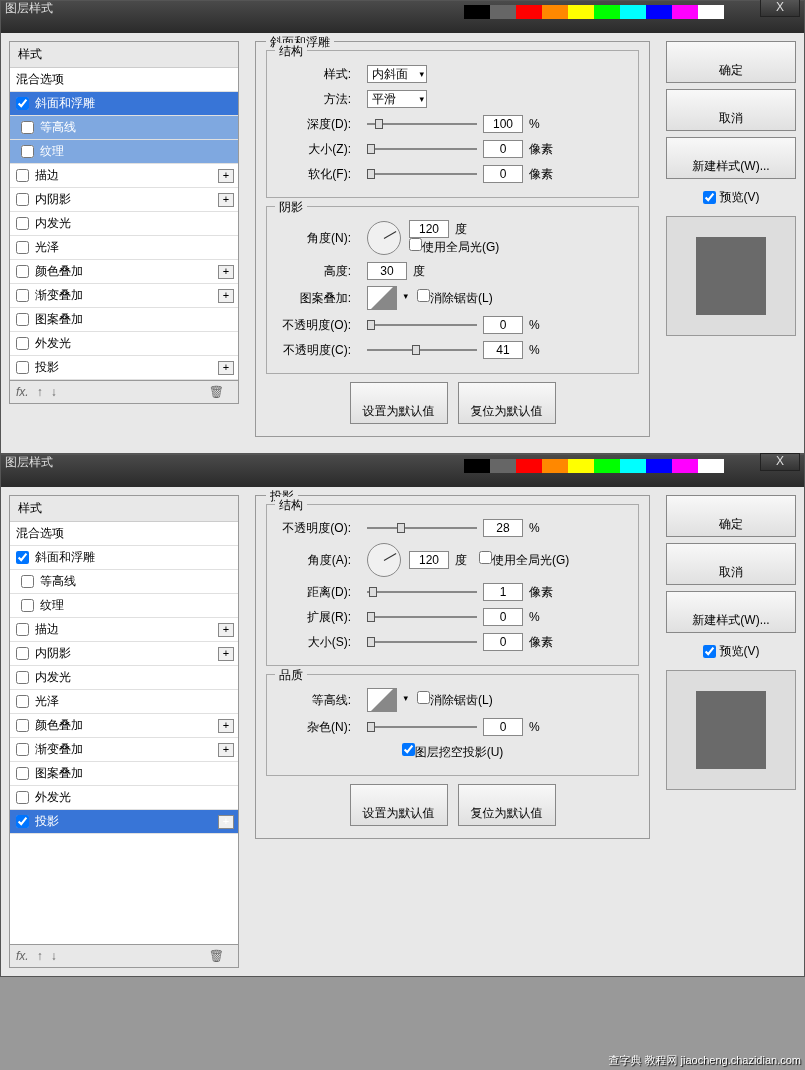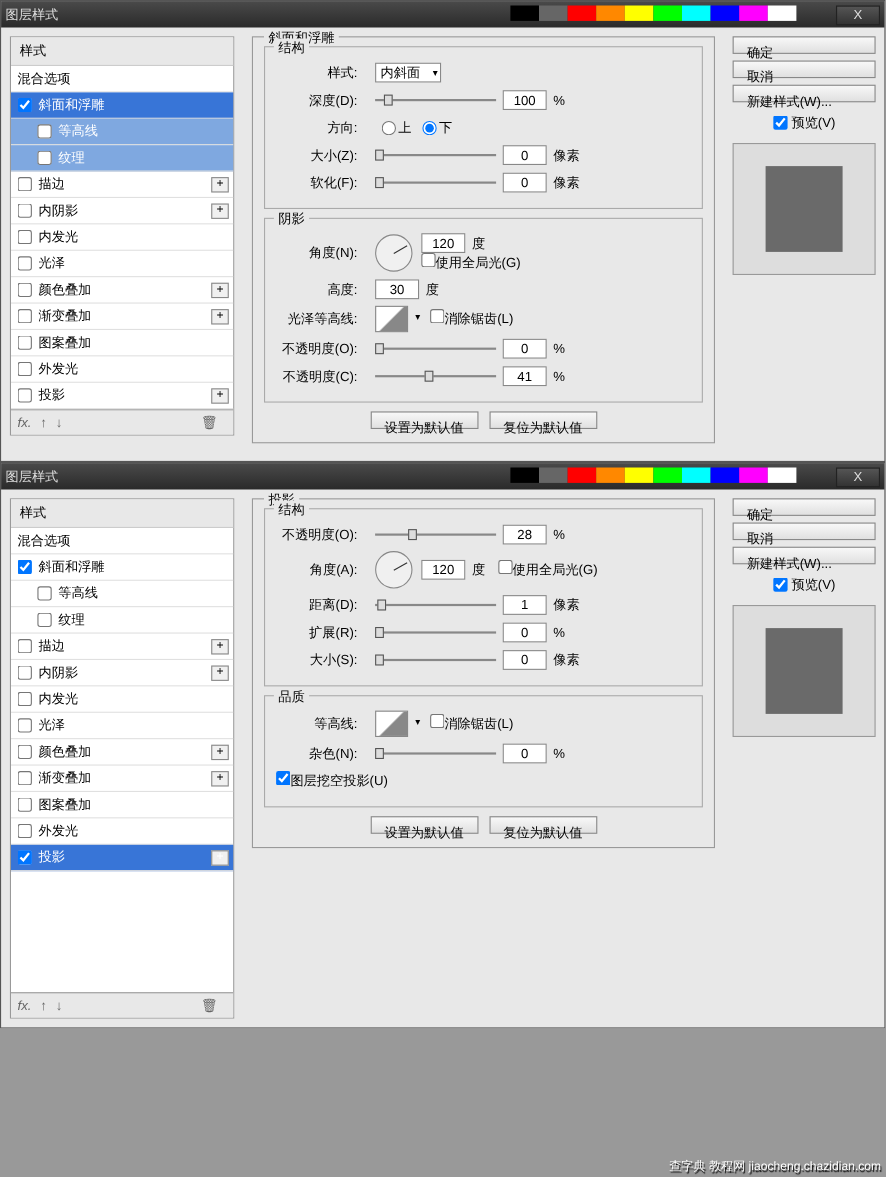--- a/index.html
+++ b/index.html
@@ -1,30 +1,30 @@
 <!DOCTYPE html>
 <html><head>
 <meta charset="utf-8">
 <style>
 *{box-sizing:border-box;margin:0;padding:0;font-family:"Microsoft YaHei",SimSun,sans-serif;font-size:12px}
 body{background:#999;width:805px}
 .dialog{width:805px;background:#e8e8e8;border:1px solid #555}
-.titlebar{height:24px;background:linear-gradient(#4a4a4a,#2a2a2a);display:flex;align-items:flex-start;padding:4px 4px;position:relative}
+.titlebar{height:24px;background:linear-gradient(#4a4a4a,#2a2a2a);display:flex;align-items:flex-end;padding:16px 4px;position:relative}
 .titlebar-text{color:#ddd;flex:1}
 .colorbar{position:absolute;right:80px;top:4px;height:14px;width:260px;display:flex}
 .colorbar span{flex:1}
 .close-btn{width:40px;height:18px;background:linear-gradient(#555,#333);border:1px solid #222;color:#ddd;text-align:center;line-height:14px;margin-left:4px}
 .dialog-body{display:flex;padding:8px;gap:8px}
-.left-panel{width:204px}
+.left-panel{width:230px}
 .style-list{border:1px solid #999;background:#fff}
 .style-header{padding:4px 8px;border-bottom:1px solid #ccc;background:#e8e8e8}
 .style-row{display:flex;align-items:center;padding:3px 6px;border-bottom:1px solid #e0e0e0;position:relative}
 .style-row.selected{background:#3875d7;color:#fff}
 .style-row.sub-selected{background:#7fa8e0;color:#fff}
-.style-row.indent{padding-left:24px}
+.style-row.indent{padding-left:11px}
 .style-row input[type=checkbox]{margin-right:6px}
 .plus-btn{position:absolute;right:4px;width:16px;height:14px;border:1px solid #888;background:#f0f0f0;text-align:center;line-height:10px;font-size:11px}
 .fx-bar{display:flex;align-items:center;padding:4px 6px;border-top:1px solid #999;background:#e8e8e8}
 .fx-bar span{margin-right:8px;color:#666}
 .trash{margin-left:auto}
 .center-panel{flex:1;padding:0 8px}
 .fieldset{border:1px solid #999;padding:8px 10px 12px;margin-bottom:8px;position:relative}
 .fieldset-title{position:absolute;top:-8px;left:10px;background:#e8e8e8;padding:0 4px}
 .sub-fieldset{border:1px solid #aaa;padding:8px 10px;margin-bottom:8px;position:relative}
 .sub-title{position:absolute;top:-8px;left:8px;background:#e8e8e8;padding:0 4px}
@@ -39,21 +39,21 @@
 .num-input{width:40px;height:18px;border:1px solid #888;background:#fff;text-align:center;margin-right:4px}
 .unit{margin-left:2px}
 .radio-group{display:flex;gap:10px;margin-left:6px}
 .radio-group label{display:flex;align-items:center;gap:2px}
 .angle-dial{width:34px;height:34px;border:1px solid #888;border-radius:50%;background:#f0f0f0;margin-right:8px;position:relative}
 .angle-dial::after{content:"";position:absolute;width:14px;height:1px;background:#333;top:50%;left:50%;transform:rotate(-30deg);transform-origin:left}
 .contour-swatch{width:30px;height:24px;border:1px solid #888;background:linear-gradient(135deg,#fff 0%,#fff 48%,#888 52%,#888 100%);position:relative}
 .contour-swatch::after{content:"▾";position:absolute;right:-12px;top:4px;font-size:9px}
 .color-swatch{width:28px;height:18px;border:1px solid #888;margin-left:4px}
 .btn-row{display:flex;justify-content:center;gap:10px;margin-top:8px}
-.btn{border:1px solid #888;background:linear-gradient(#f8f8f8,#e0e0e0);padding:6px 12px;min-width:90px;text-align:left;height:16px}
+.btn{border:1px solid #888;background:linear-gradient(#f8f8f8,#e0e0e0);padding:20px 12px;min-width:90px;text-align:center;height:16px}
 .right-panel{width:130px;display:flex;flex-direction:column;gap:6px}
 .right-panel .btn{width:100%;min-width:auto}
 .preview-check{display:flex;align-items:center;justify-content:center;gap:4px;margin-top:4px}
 .preview-box{border:1px solid #999;background:#ddd;height:120px;display:flex;align-items:center;justify-content:center;margin-top:4px}
 .preview-inner{width:70px;height:78px;background:#6a6a6a}
 .watermark{position:fixed;bottom:2px;right:4px;color:#fff;font-size:11px;text-shadow:1px 1px 1px #000}
 </style>
 </head>
 <body>
 
@@ -149,39 +149,32 @@
         <span class="fieldset-title">斜面和浮雕</span>
         <div class="sub-fieldset">
           <span class="sub-title">结构</span>
           <div class="form-row">
               <span class="form-label">样式:</span>
               <div class="select">
                 <span>内斜面</span>
               </div>
             </div>
           <div class="form-row">
+              <span class="form-label">方法:</span>
+              <div class="select">
+                <span>平滑</span>
+              </div>
+            </div>
+          <div class="form-row">
               <span class="form-label">深度(D):</span>
               <div class="slider-track">
                 <div class="slider-thumb" style="left:8px"></div>
               </div>
               <input class="num-input" value="100" style="">
               <span class="unit">%</span>
-            </div>
-          <div class="form-row">
-              <span class="form-label">方向:</span>
-              <div class="radio-group">
-                <label>
-                  <input type="radio" name="d1" style="">
-                  <span>上</span>
-                </label>
-                <label>
-                  <input type="radio" name="d1" checked="" style="">
-                  <span>下</span>
-                </label>
-              </div>
             </div>
           <div class="form-row">
               <span class="form-label">大小(Z):</span>
               <div class="slider-track">
                 <div class="slider-thumb" style="left:0"></div>
               </div>
               <input class="num-input" value="0" style="">
               <span class="unit">像素</span>
             </div>
           <div class="form-row">
@@ -199,21 +192,21 @@
               <span class="form-label">角度(N):</span>
               <div class="angle-dial"></div>
               <div><input class="num-input" value="120" style=""><span class="unit">度</span><br><label><input type="checkbox" style=""><span>使用全局光(G)</span></label></div>
             </div>
           <div class="form-row">
               <span class="form-label">高度:</span>
               <input class="num-input" value="30" style="">
               <span class="unit">度</span>
             </div>
           <div class="form-row">
-              <span class="form-label">光泽等高线:</span>
+              <span class="form-label">图案叠加:</span>
               <div class="contour-swatch"></div>
               <label style="margin-left:20px"><input type="checkbox" style=""><span>消除锯齿(L)</span></label>
             </div>
           <div class="form-row">
               <span class="form-label">不透明度(O):</span>
               <div class="slider-track">
                 <div class="slider-thumb" style="left:0"></div>
               </div>
               <input class="num-input" value="0" style="">
               <span class="unit">%</span>
@@ -389,21 +382,21 @@
               <label style="margin-left:20px"><input type="checkbox" style=""><span>消除锯齿(L)</span></label>
             </div>
           <div class="form-row">
               <span class="form-label">杂色(N):</span>
               <div class="slider-track">
                 <div class="slider-thumb" style="left:0"></div>
               </div>
               <input class="num-input" value="0" style="">
               <span class="unit">%</span>
             </div>
-          <div class="form-row" style="">
+          <div class="form-row" style="justify-content:center">
               <label><input type="checkbox" checked="" style=""><span>图层挖空投影(U)</span></label>
             </div>
         </div>
         <div class="btn-row">
             <div class="btn">设置为默认值</div>
             <div class="btn">复位为默认值</div>
           </div>
       </div>
     </div>
     <div class="right-panel">

